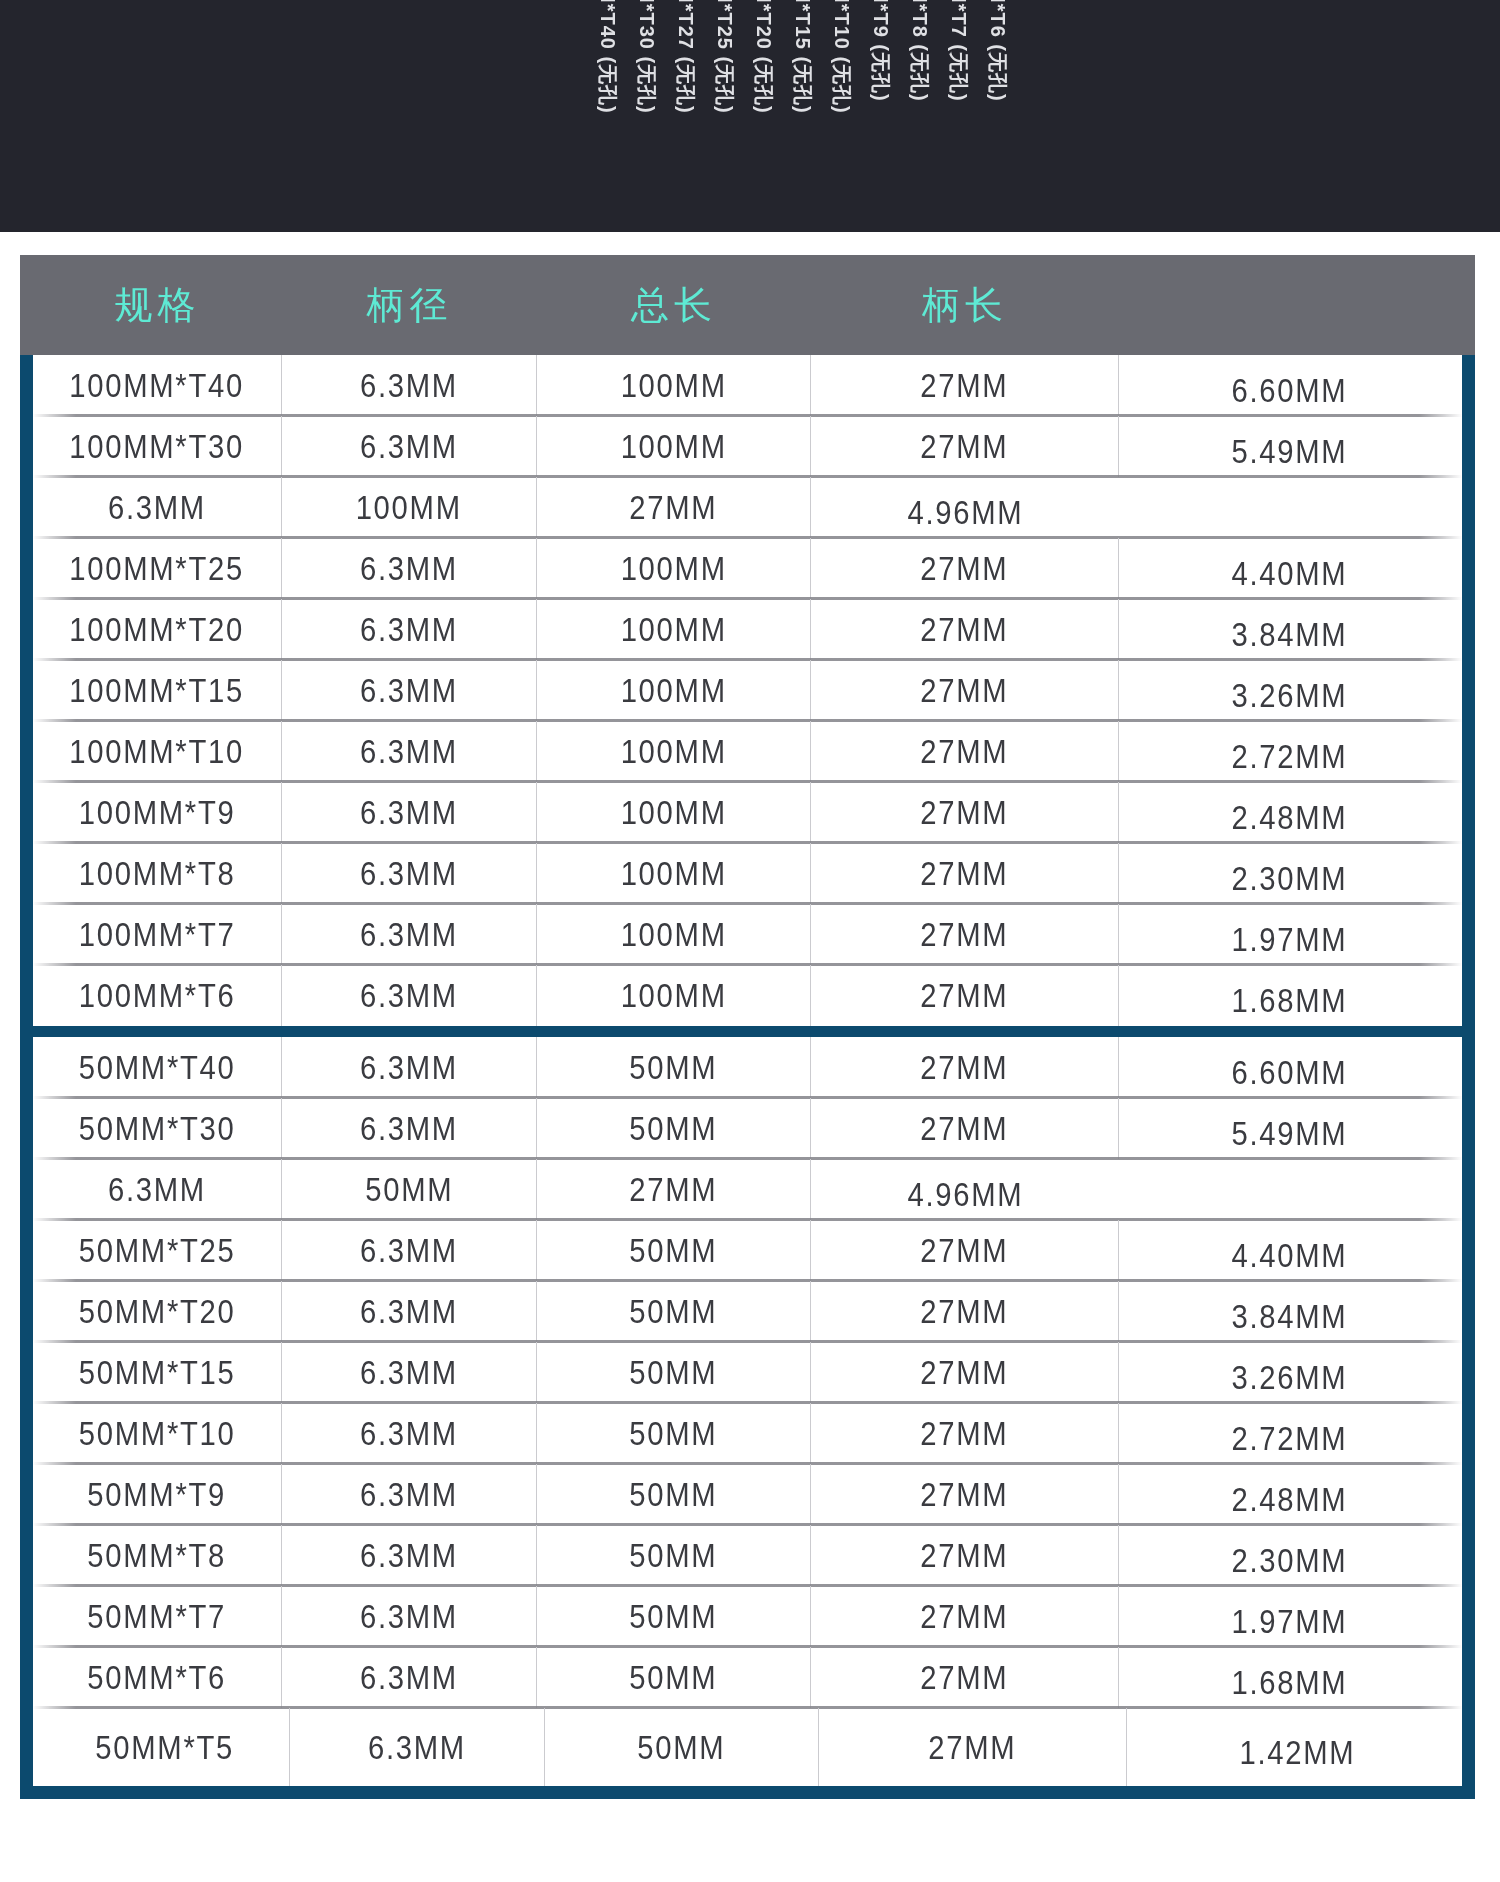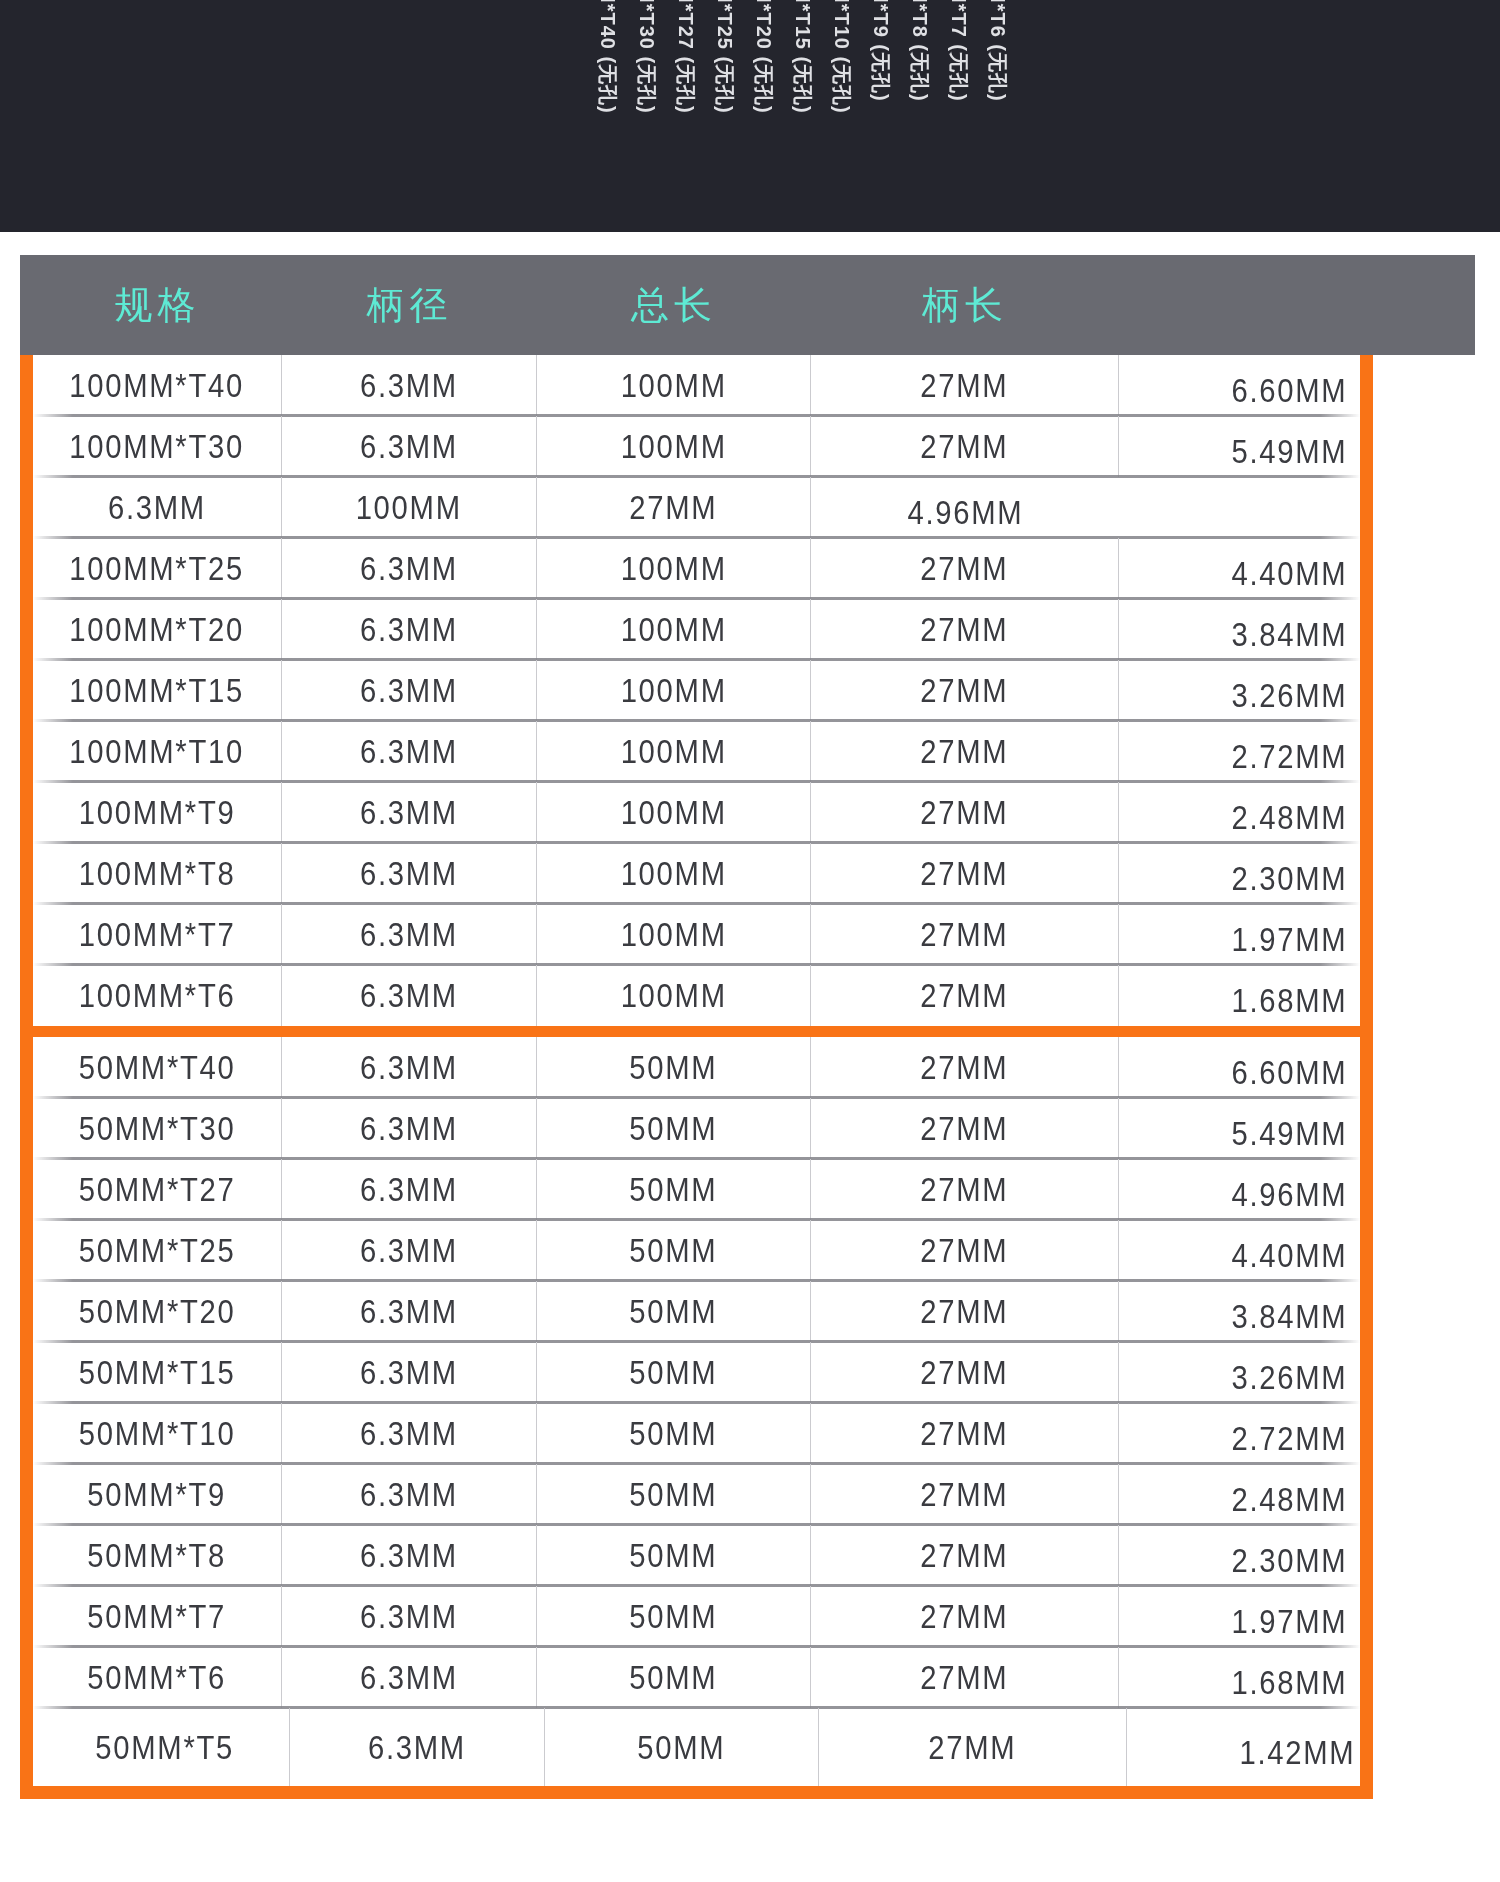--- a/index.html
+++ b/index.html
@@ -24,21 +24,21 @@
   .grid{display:grid;grid-template-columns:249px 255px 274px 308px 341px;}
   .thead{
     height:100px;background:#696a71;padding:0 13px;box-sizing:border-box;
     width:1455px;
   }
   .th{
     display:flex;align-items:center;justify-content:center;
     color:#5eead4;font-size:38px;font-weight:500;letter-spacing:5px;
   }
   .tbody{
-    background:#f97316;padding:0 13px 13px 13px;box-sizing:border-box;width:1353px;
+    background:#0c4a6e;padding:0 13px 13px 13px;box-sizing:border-box;width:1455px;
   }
   .section{background:#ffffff;}
   .divider{height:11px;} 
   .row{position:relative;height:61px;}
   .section:last-of-type .row:last-child{height:78px;margin-left:8px;}
   .row::after{
     content:"";position:absolute;left:0;right:0;bottom:-1px;height:3px;
     background:linear-gradient(to right,
       rgba(130,130,136,0) 0%,
       rgba(130,130,136,0.85) 3%,
@@ -306,23 +306,20 @@
             <span>50MM</span>
           </div>
           <div class="cell c4">
             <span>27MM</span>
           </div>
           <div class="cell c5">
             <span>5.49MM</span>
           </div>
         </div>
         <div class="row grid">
-          <div class="cell c1">
-            <span>50MM*T27</span>
-          </div>
           <div class="cell c2">
             <span>6.3MM</span>
           </div>
           <div class="cell c3">
             <span>50MM</span>
           </div>
           <div class="cell c4">
             <span>27MM</span>
           </div>
           <div class="cell c5">

